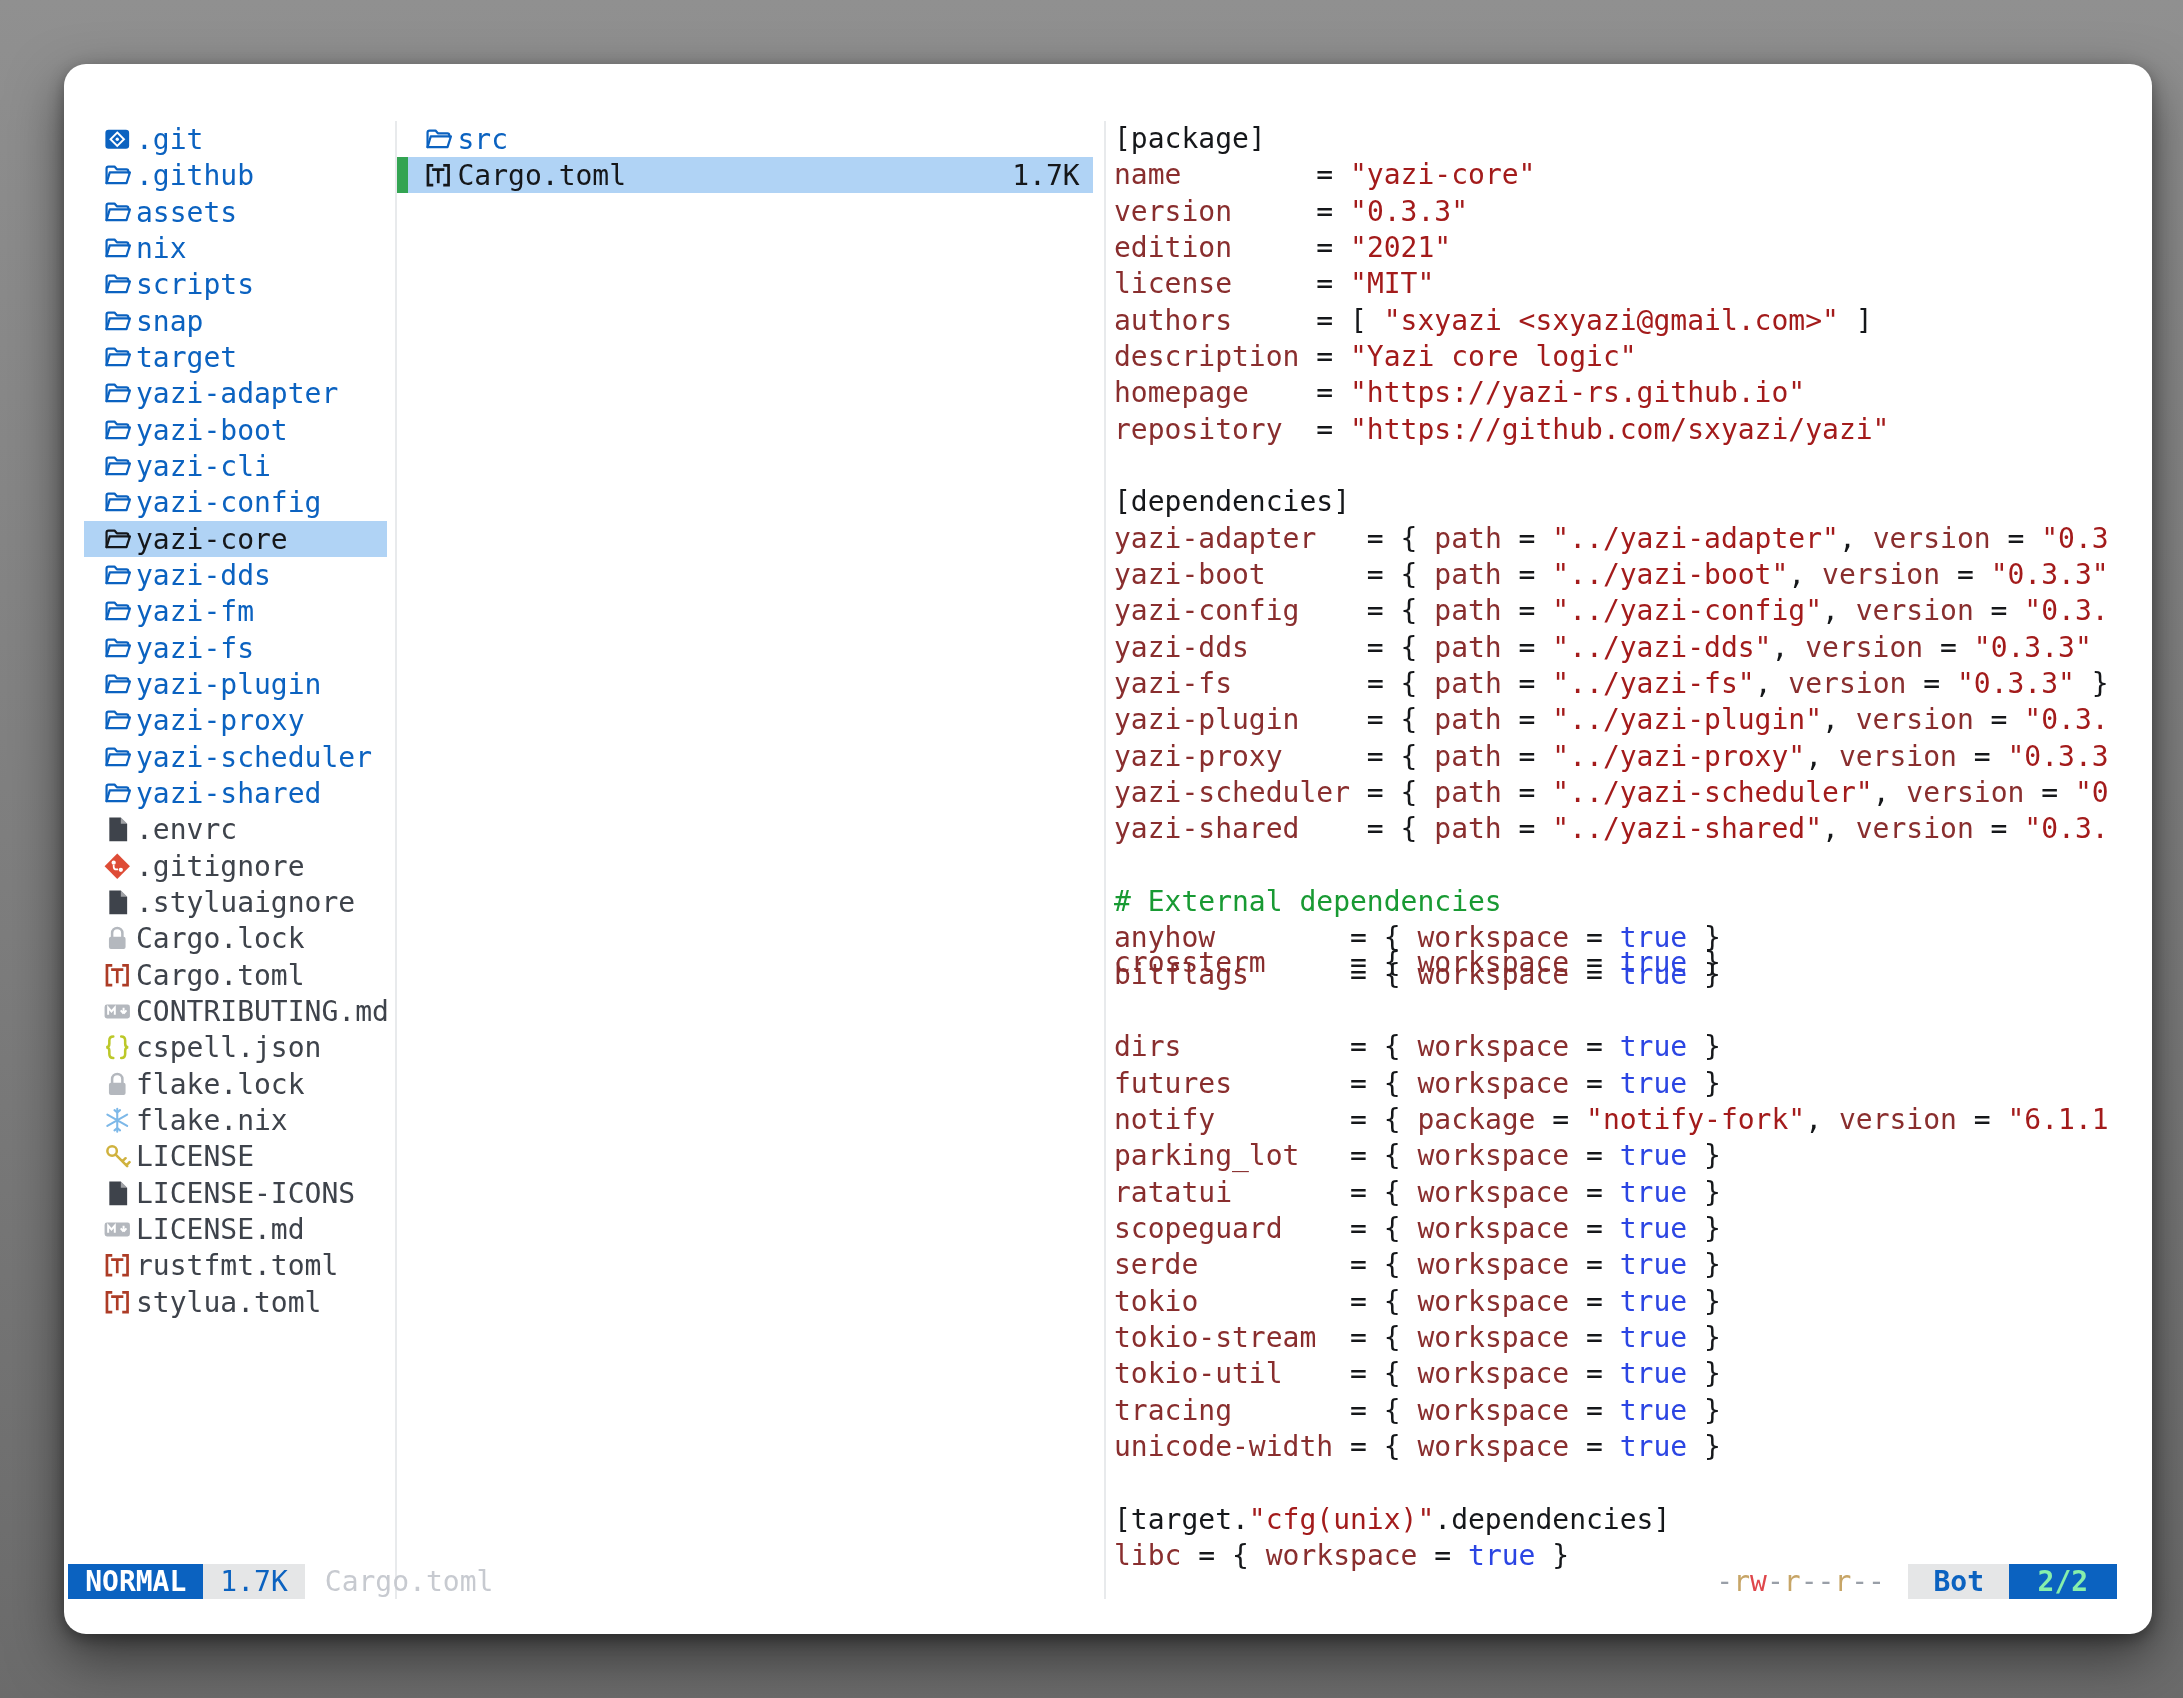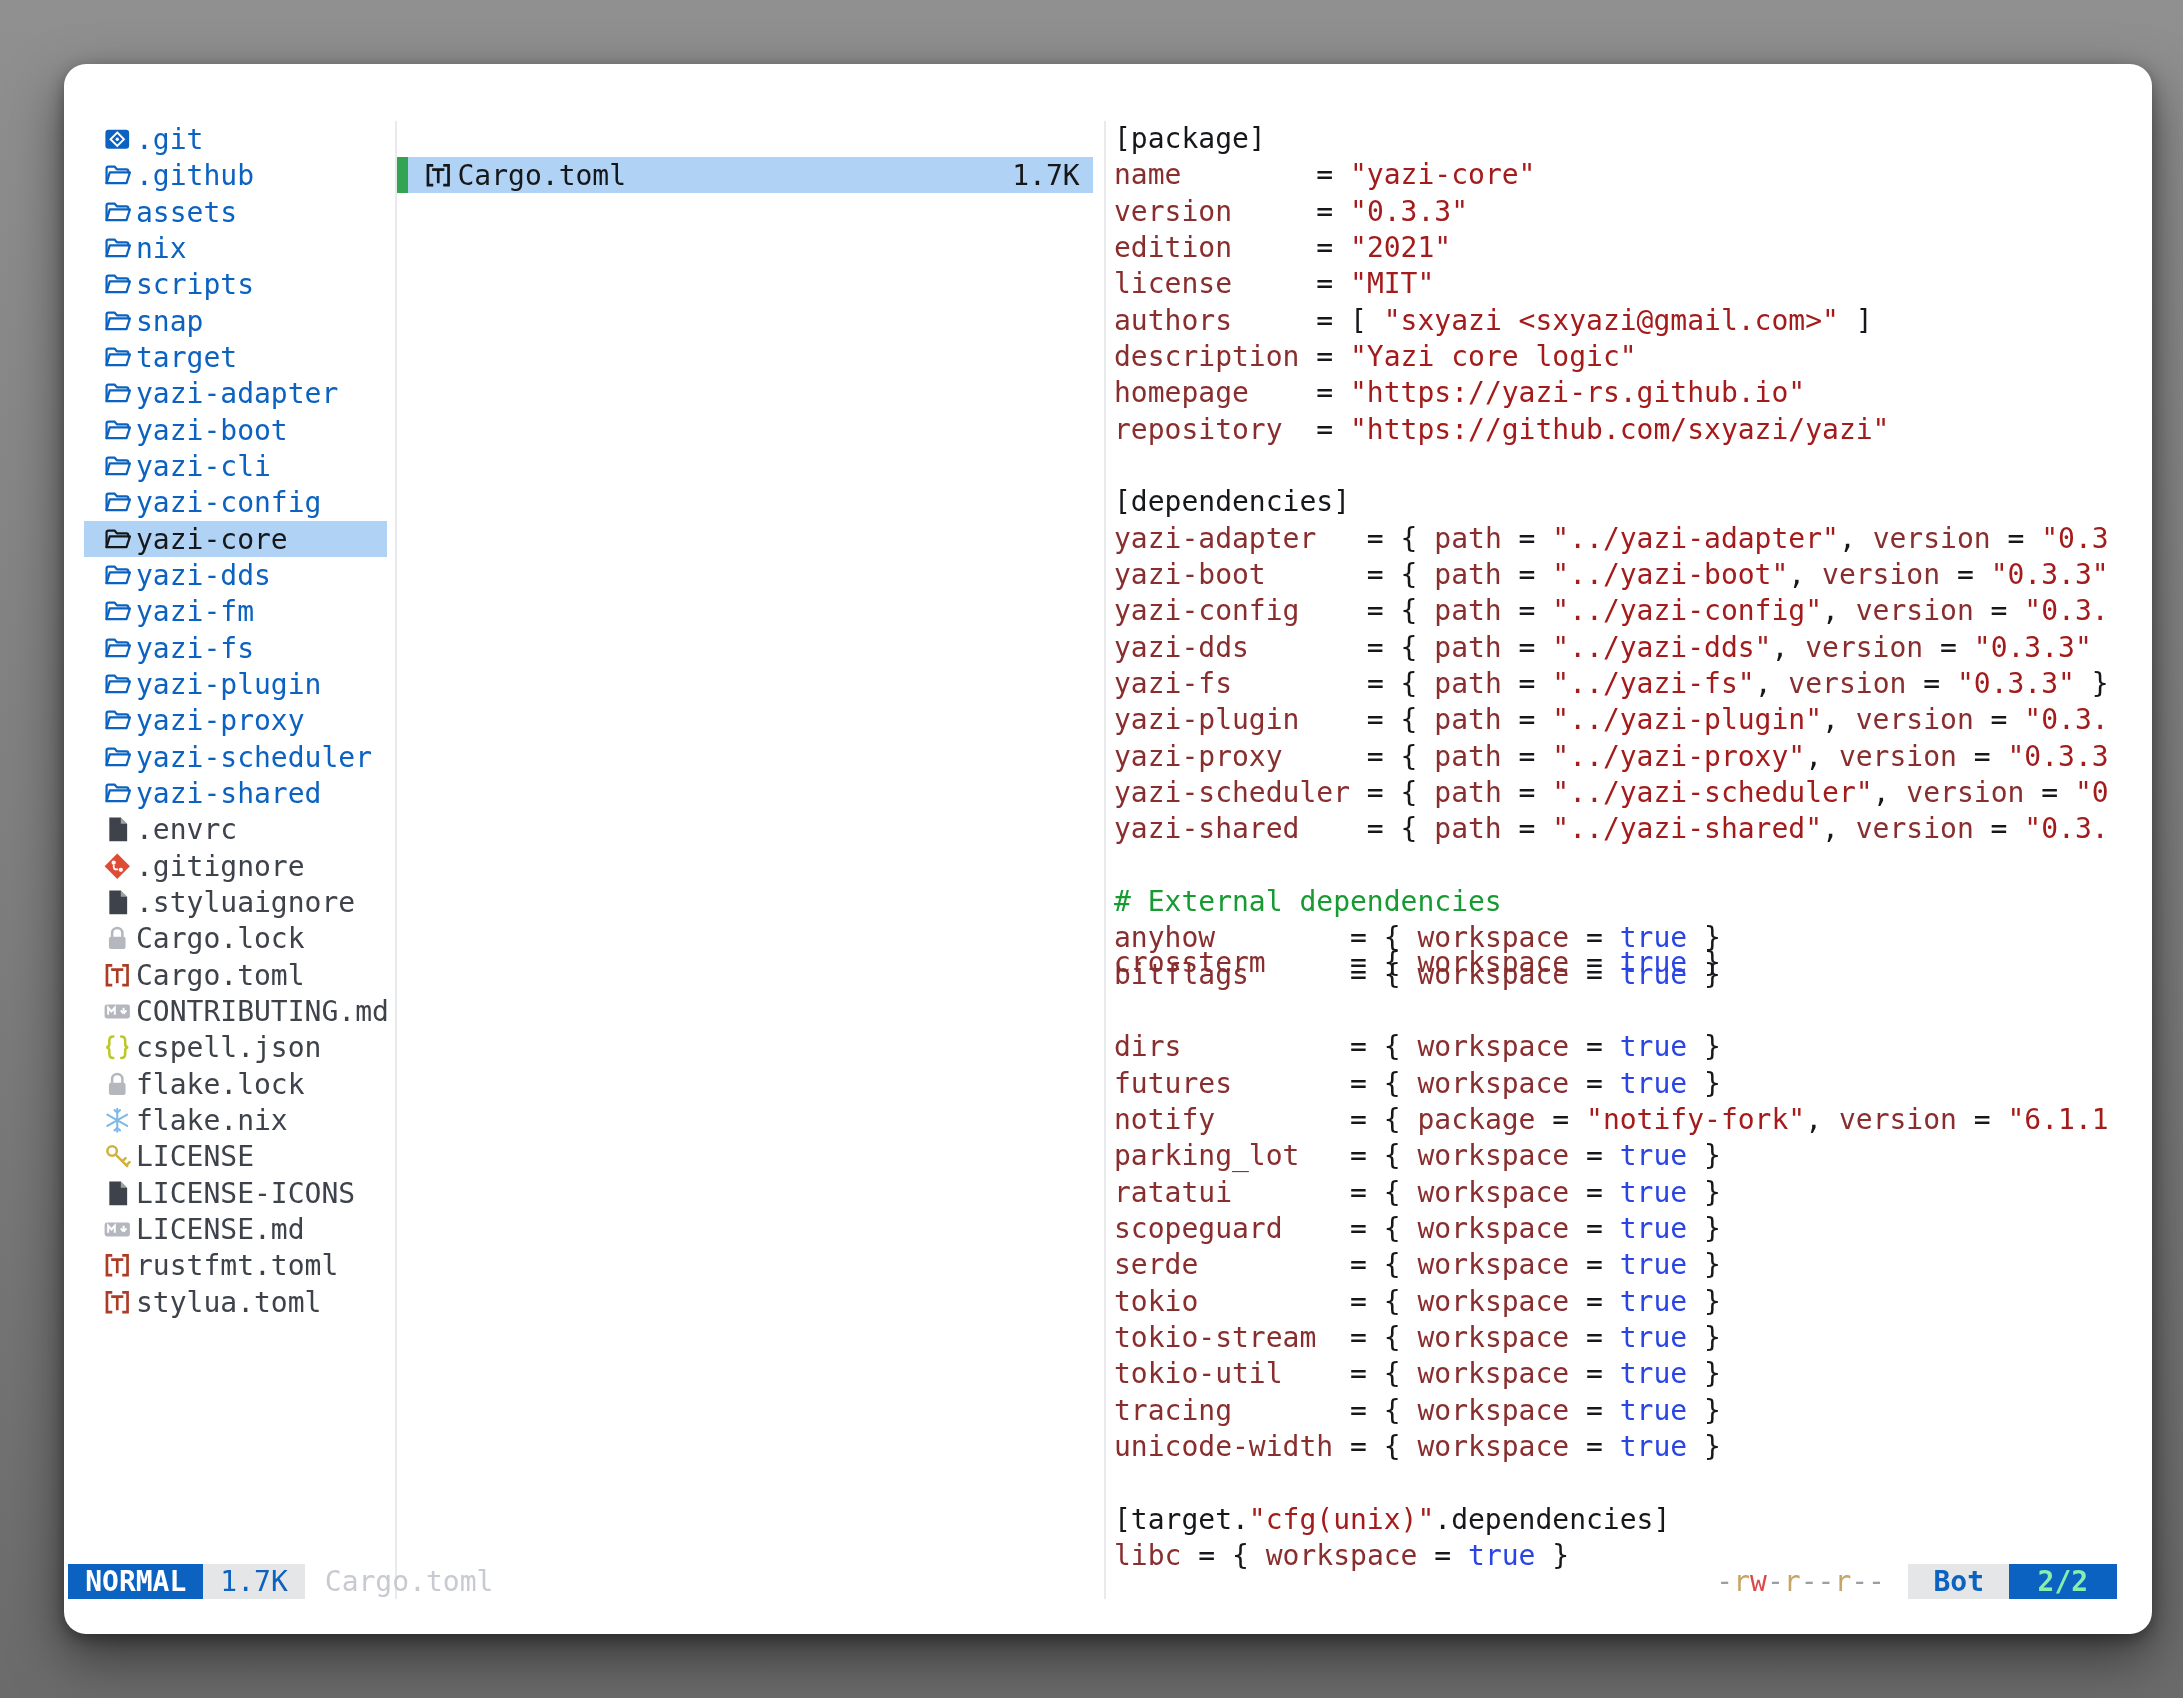--- a/index.html
+++ b/index.html
@@ -240,20 +240,23 @@
       <div class="row file" style="top: 1183px;"><svg class="icon ic-toml" viewBox="0 0 36 36">
           <use href="#i-toml"></use>
         </svg><span class="label">rustfmt.toml</span></div>
       <div class="row file" style="top: 1220px;"><svg class="icon ic-toml" viewBox="0 0 36 36">
           <use href="#i-toml"></use>
         </svg><span class="label">stylua.toml</span></div>
     </section>
   <div class="vsep" id="sep1"></div>
   <div class="vsep" id="sep2"></div>
   <section class="panel" id="current-panel">
+      <div class="row dir" style="top: 57px;"><svg class="icon ic-folder" viewBox="0 0 36 36">
+          <use href="#i-folder"></use>
+        </svg><span class="label">src</span></div>
       <div class="row file sel with-bar" style="top: 93px;"><span class="selbar"></span><svg class="icon ic-toml" viewBox="0 0 36 36">
           <use href="#i-toml"></use>
         </svg><span class="label">Cargo.toml</span><span class="size">1.7K</span></div>
     </section>
   <section class="panel" id="preview-panel">
       <div class="pline" style="top: 0px;"><span class="tk-hdr">[package]</span></div>
       <div class="pline" style="top: 36px;"><span class="tk-key">name</span><span class="tk-pun">        = </span><span class="tk-str">"yazi-core"</span></div>
       <div class="pline" style="top: 73px;"><span class="tk-key">version</span><span class="tk-pun">     = </span><span class="tk-str">"0.3.3"</span></div>
       <div class="pline" style="top: 109px;"><span class="tk-key">edition</span><span class="tk-pun">     = </span><span class="tk-str">"2021"</span></div>
       <div class="pline" style="top: 145px;"><span class="tk-key">license</span><span class="tk-pun">     = </span><span class="tk-str">"MIT"</span></div>

